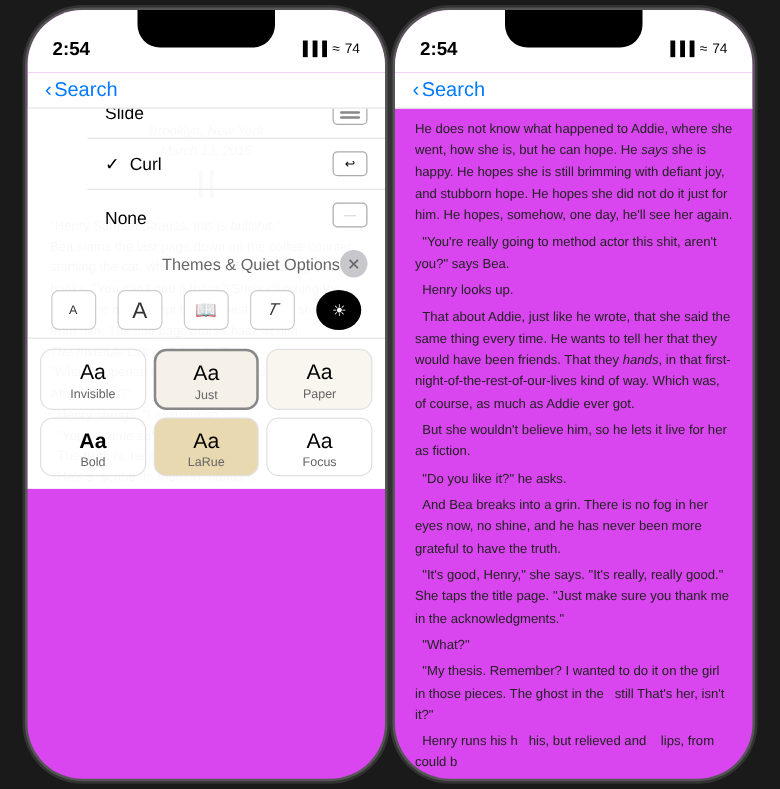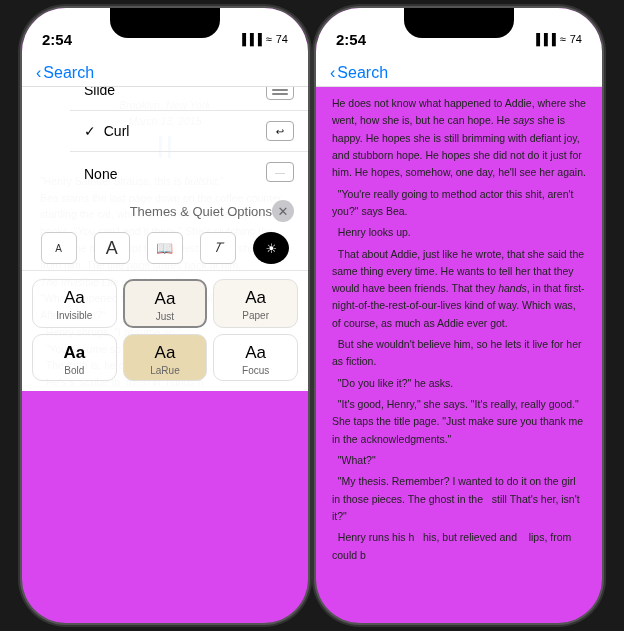--- a/index.html
+++ b/index.html
@@ -374,20 +374,21 @@
       </div>
     </div>
 
     <div style="padding: 8px 16px; font-size: 10.5px; line-height: 1.65; color: #222; overflow: hidden; flex: 1;">
       <p>He does not know what happened to Addie, where she went, how she is, but he can hope. He <em>says</em> she is happy. He hopes she is still brimming with defiant joy, and stubborn hope. He hopes she did not do it just for him. He hopes, somehow, one day, he'll see her again.</p>
       <p style="margin-top:4px;">&nbsp;&nbsp;"You're really going to method actor this shit, aren't you?" says Bea.</p>
       <p style="margin-top:4px;">&nbsp;&nbsp;Henry looks up.</p>
       <p style="margin-top:4px;">&nbsp;&nbsp;That about Addie, just like he wrote, that she said the same thing every time. He wants to tell her that they would have been friends. That they <em>hands</em>, in that first-night-of-the-rest-of-our-lives kind of way. Which was, of course, as much as Addie ever got.</p>
       <p style="margin-top:4px;">&nbsp;&nbsp;But she wouldn't believe him, so he lets it live for her as fiction.</p>
       <p style="margin-top:4px;">&nbsp;&nbsp;"Do you like it?" he asks.</p>
+      <p style="margin-top:4px;">&nbsp;&nbsp;And Bea breaks into a grin. There is no fog in her eyes now, no shine, and he has never been more grateful to have the truth.</p>
       <p style="margin-top:4px;">&nbsp;&nbsp;"It's good, Henry," she says. "It's really, really good." She taps the title page. "Just make sure you thank me in the acknowledgments."</p>
       <p style="margin-top:4px;">&nbsp;&nbsp;"What?"</p>
       <p style="margin-top:4px;">&nbsp;&nbsp;"My thesis. Remember? I wanted to do it on the girl in those pieces. The ghost in the &nbsp; still That's her, isn't it?"</p>
       <p style="margin-top:4px;">&nbsp;&nbsp;Henry runs his h &nbsp; his, but relieved and &nbsp;&nbsp; lips, from could b</p>
 
     </div>
   </div>
 
 </div>
 

